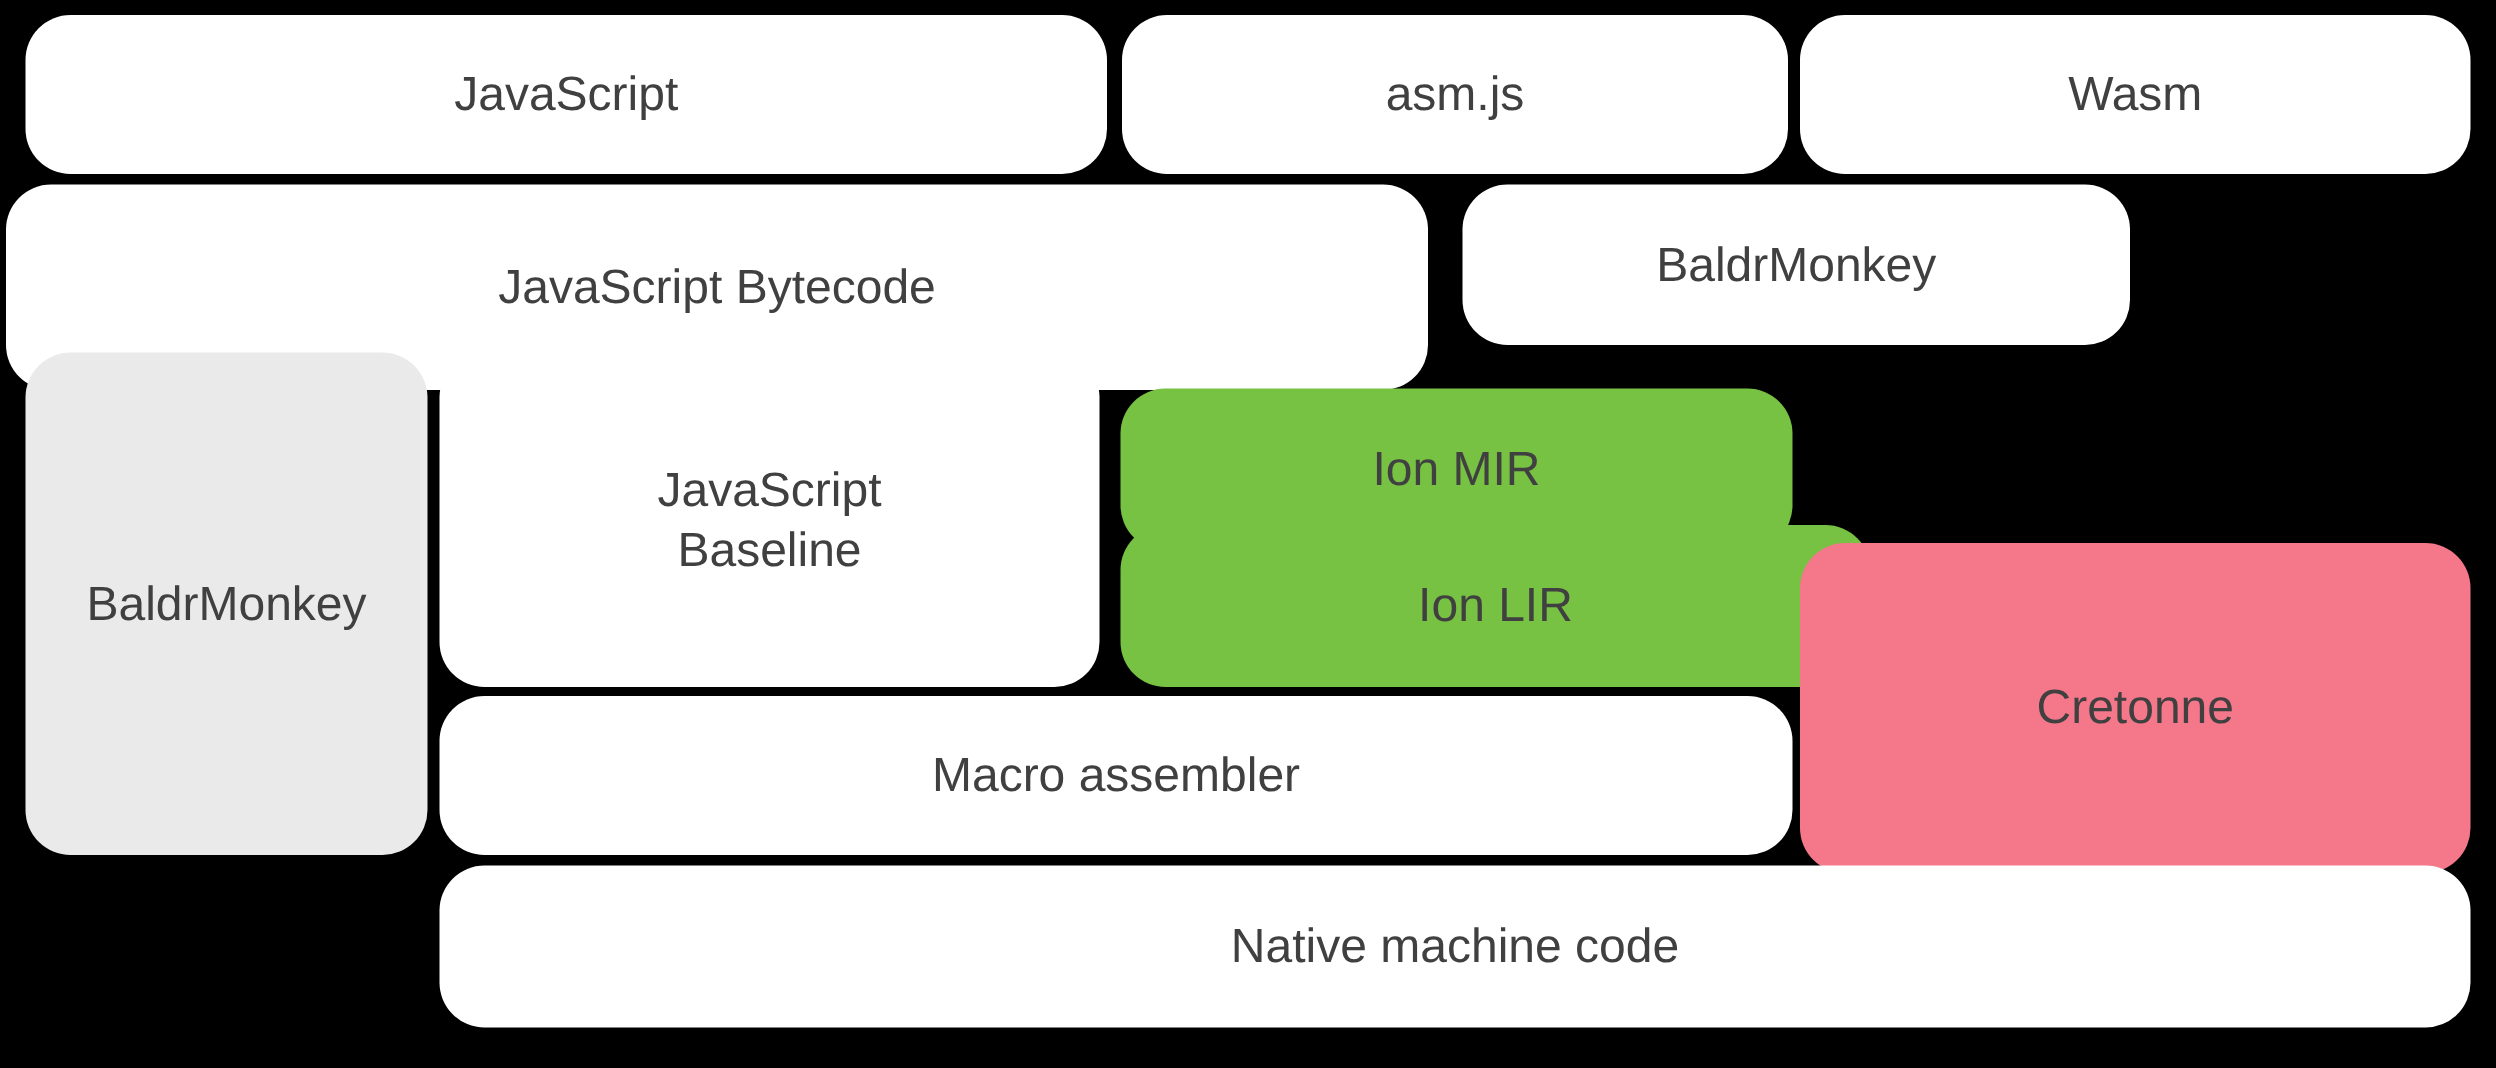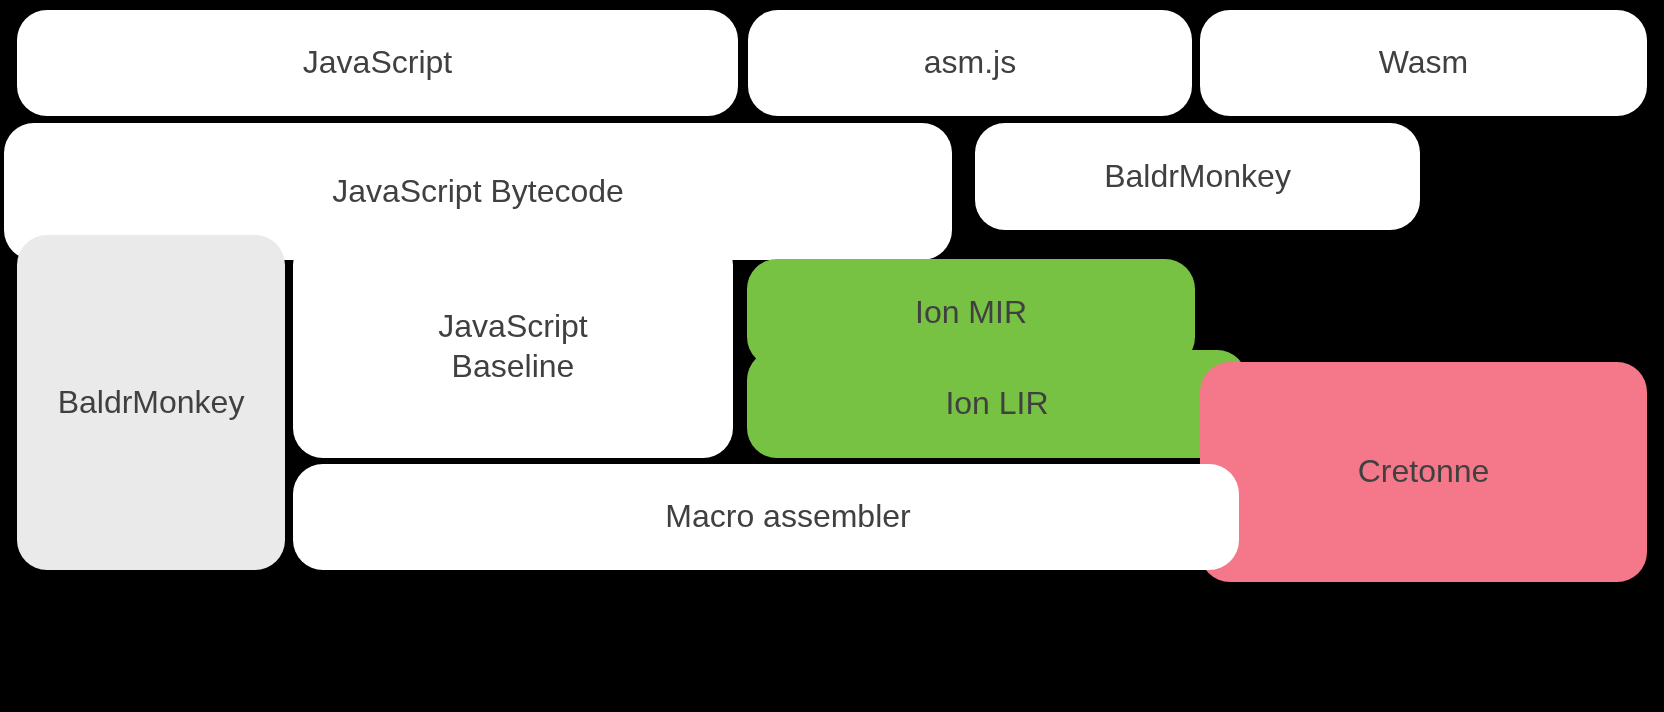--- a/index.html
+++ b/index.html
@@ -50,14 +50,15 @@
   <div class="node n-asmjs" style="background: rgb(255, 255, 255);">asm.js</div>
   <div class="node n-wasm" style="background: rgb(255, 255, 255); text-align: right;">Wasm</div>
   <div class="node n-bytecode" style="background: rgb(255, 255, 255);">JavaScript Bytecode</div>
   <div class="node n-baldrmonkey" style="background: rgb(255, 255, 255);">BaldrMonkey</div>
   <div class="node n-interpreter" style="background: rgb(234, 234, 234);">BaldrMonkey</div>
   <div class="node n-baseline" style="background: rgb(255, 255, 255);">JavaScript
 Baseline</div>
   <div class="node n-ionmir" style="background: rgb(119, 193, 67); margin-top: 24px;">Ion MIR</div>
   <div class="node n-ionlir" style="background: rgb(119, 193, 67);">Ion LIR</div>
   <div class="node n-cretonne" style="background: rgb(244, 120, 138); margin-top: 12px;">Cretonne</div>
-  <div class="node n-macro" style="background: rgb(255, 255, 255); padding-left: 44px;">Macro assembler</div>
+  <div class="node n-macro" style="background: rgb(255, 255, 255);">Macro assembler</div>
+  <div class="node n-native" style="background: rgb(255, 255, 255);">Native machine code</div>
 </div>
 
 </body></html>

